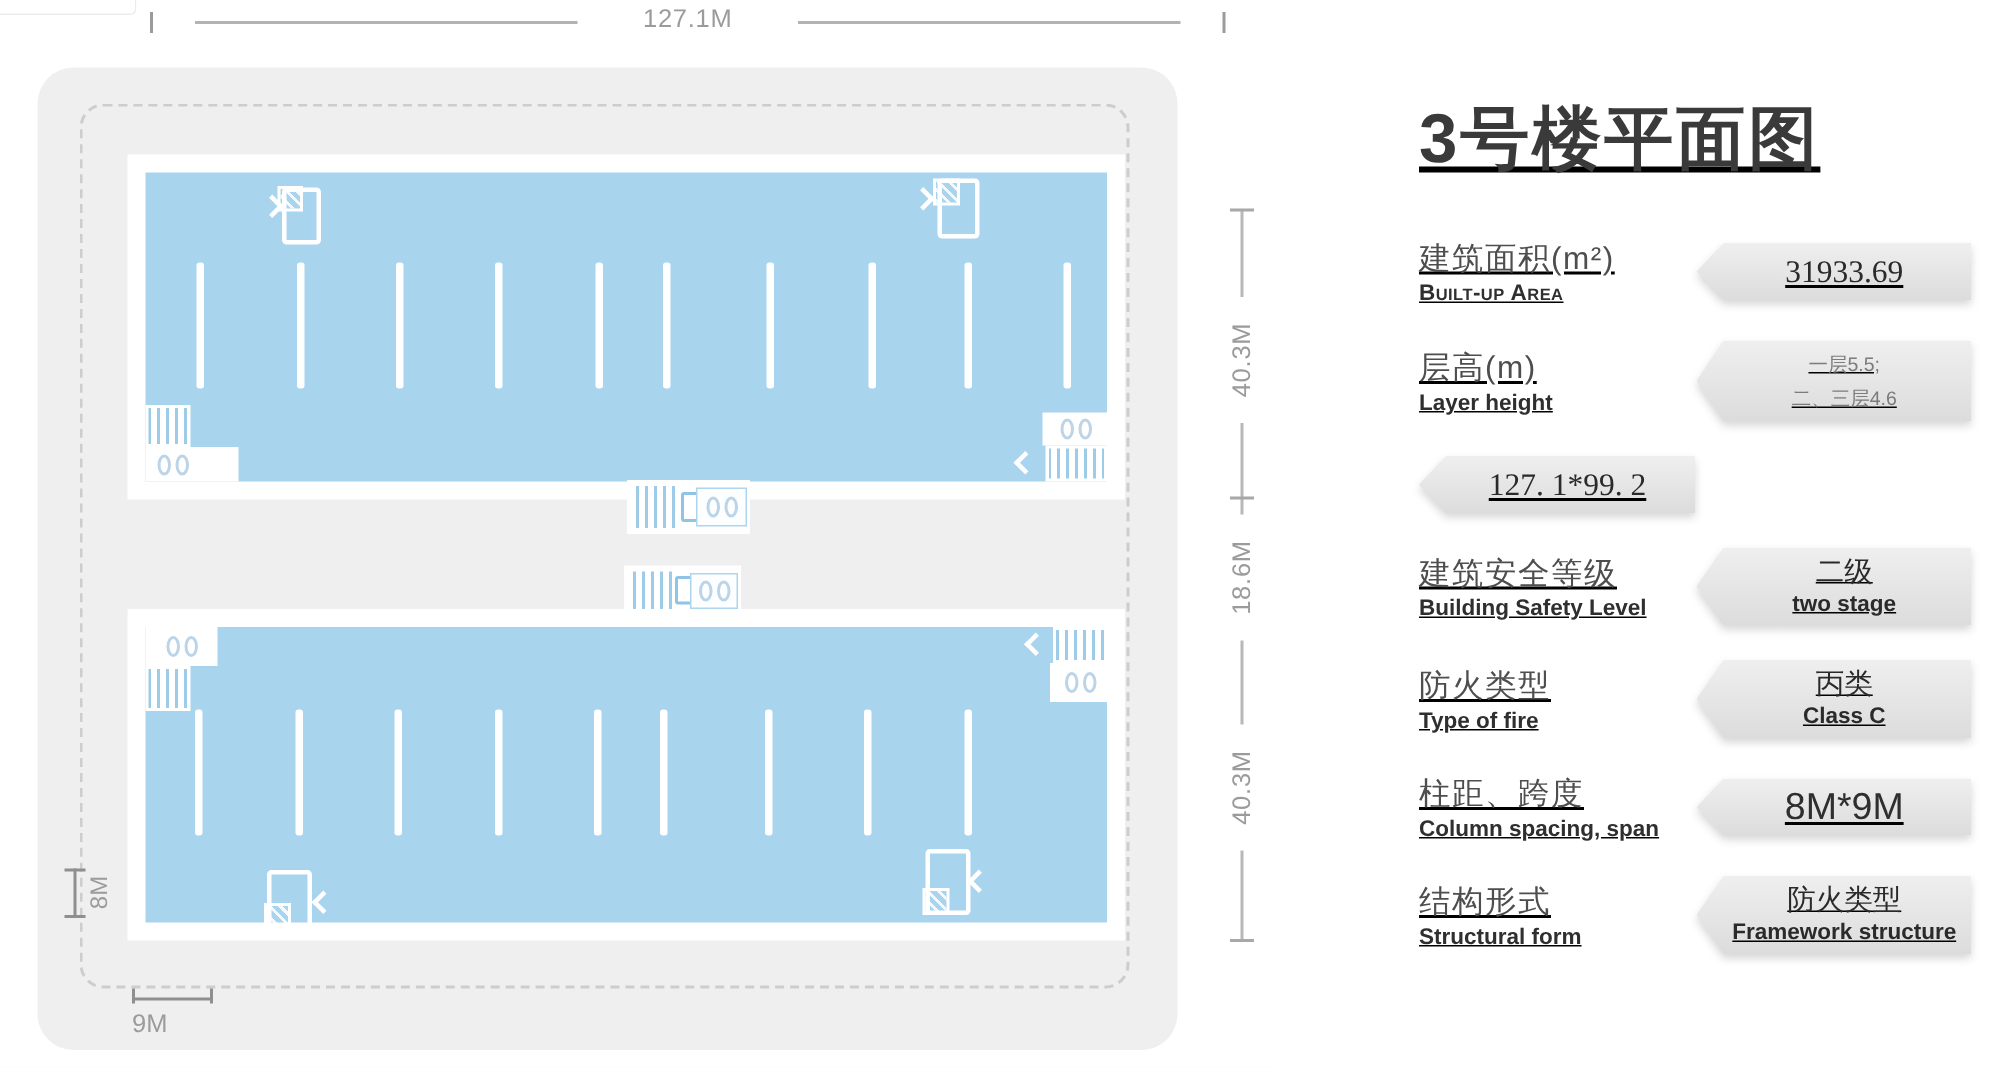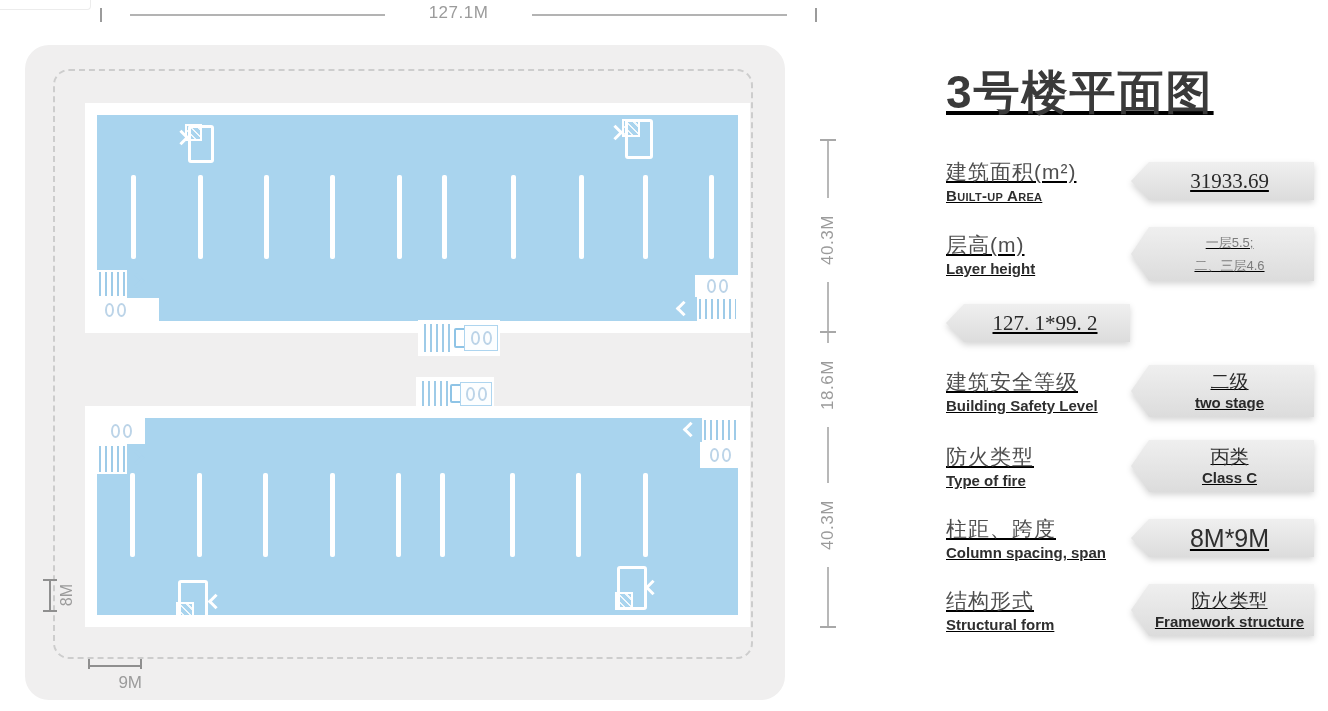--- a/index.html
+++ b/index.html
@@ -203,21 +203,21 @@
     </div>
 
     <div class="stick" style="left:18px;top:534px;width:14px;height:2px;"></div>
     <div class="stick" style="left:24px;top:534px;width:2px;height:32px;"></div>
     <div class="stick" style="left:18px;top:565px;width:14px;height:2px;"></div>
     <div class="slabel" style="left:24px;top:541px;width:36px;text-align:center;transform:rotate(-90deg);">8M</div>
 
     <div class="stick" style="left:63px;top:614px;width:2px;height:10px;"></div>
     <div class="stick" style="left:63px;top:620px;width:54px;height:2px;"></div>
     <div class="stick" style="left:115px;top:614px;width:2px;height:10px;"></div>
-    <div class="slabel" style="left:63px;top:628px;width:54px;text-align:right;font-size:17px;">9M</div>
+    <div class="slabel" style="left:63px;top:628px;width:54px;text-align:left;font-size:17px;">9M</div>
   </div>
 
   <div class="vline" style="left:827px;top:140px;height:488px;"></div>
   <div class="rtick" style="left:820px;top:139px;"></div>
   <div class="rtick" style="left:820px;top:331px;"></div>
   <div class="rtick" style="left:820px;top:423px;"></div>
   <div class="rtick" style="left:820px;top:626px;"></div>
   <div id="right-dim-labels">
       <div class="vlabel" style="left: 786px; top: 229px;">40.3M</div>
       <div class="vlabel" style="left: 786px; top: 374px;">18.6M</div>

